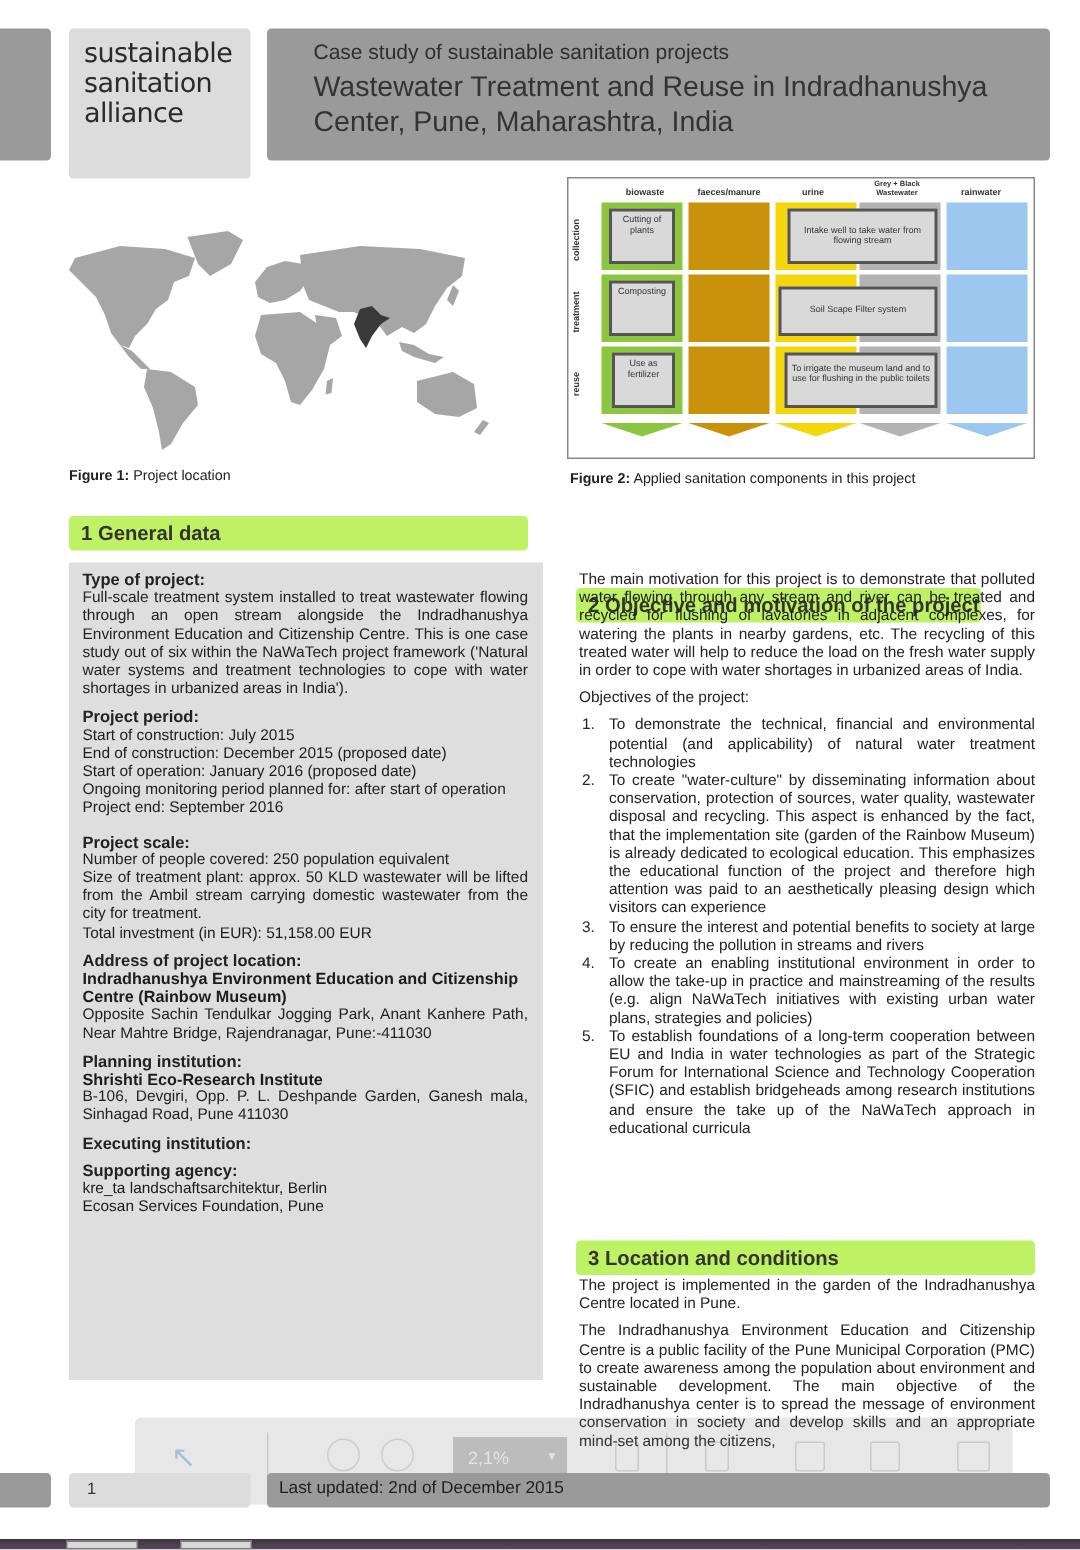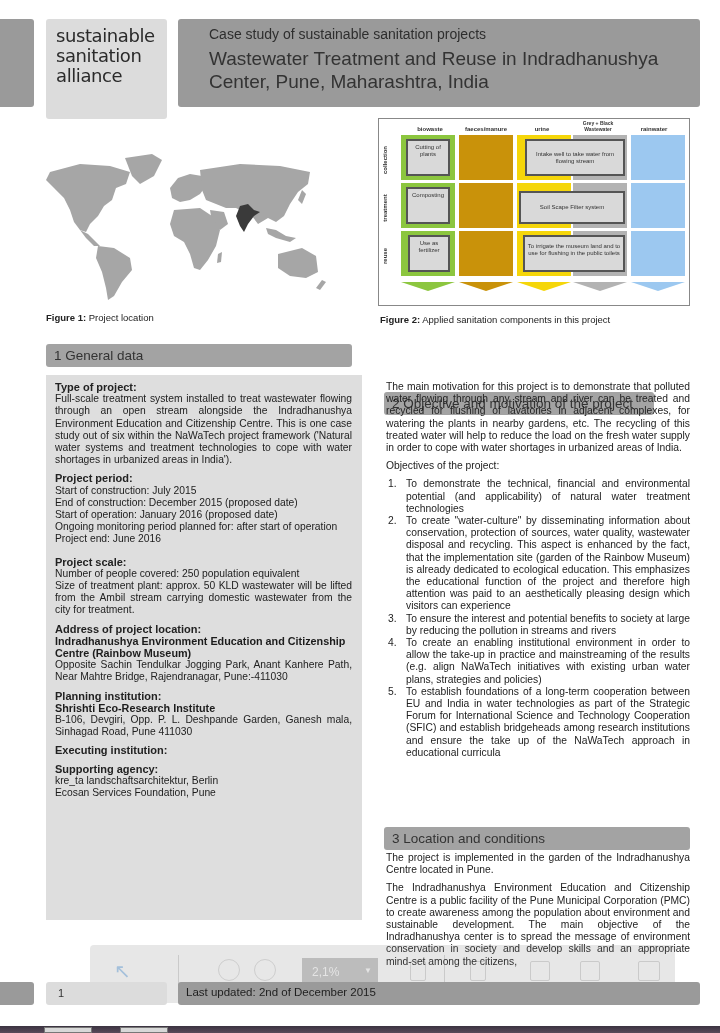--- a/index.html
+++ b/index.html
@@ -21,21 +21,21 @@
 
   
   .matrix { position: absolute; left: 378px; top: 118px; width: 312px; height: 188px; border: 1px solid #888; background: #fff; }
   .mx-colhead { position: absolute; top: 6px; font-size: 6px; font-weight: bold; color: #333; text-align: center; width: 54px; line-height: 6px; }
   .mx-rowhead { position: absolute; left: 1px; font-size: 6px; font-weight: bold; color: #333; transform: rotate(-90deg); width: 40px; text-align: center; }
   .mx-cell { position: absolute; }
   .mx-box { position: absolute; background: #d9d9d9; border: 2px solid #555; font-size: 6px; color: #333; text-align: center; padding-top: 3px; line-height: 7px; }
   .mx-arrow { position: absolute; width: 0; height: 0; border-left: 27px solid transparent; border-right: 27px solid transparent; border-top: 9px solid; }
 
   
-  .sec-head { position: absolute; height: 23px; background: #a3a3a3; border-radius: 3px; font-size: 13.5px; font-weight: normal; color: #333; padding: 4px 0 0 8px; }
+  .sec-head { position: absolute; height: 23px; background: #bef264; border-radius: 3px; font-size: 13.5px; font-weight: bold; color: #333; padding: 4px 0 0 8px; }
   .gen-box { position: absolute; left: 46px; top: 375px; width: 316px; height: 545px; background: #dedede; padding: 6px 10px 0 9px; font-size: 10.3px; line-height: 12.2px; }
   .gen-box .lbl { font-weight: bold; font-size: 11px; margin-top: 6px; color: #222; }
   .gen-box .lbl:first-child { margin-top: 0; }
   .gen-box p { text-align: justify; color: #222; }
   .gen-box .bold-line { font-weight: bold; font-size: 10.8px; }
 
   .col2 { position: absolute; left: 386px; width: 304px; font-size: 10.3px; line-height: 12.2px; color: #222; }
   .col2 p { text-align: justify; margin-bottom: 6px; }
   .col2 ol { list-style: none; }
   .col2 ol li { position: relative; padding-left: 20px; text-align: justify; }
@@ -165,25 +165,26 @@
 <div class="sec-head" style="left:46px; top:344px; width:306px;">1  General data</div>
 <div class="gen-box">
   <div class="lbl">Type of project:</div>
   <p>Full-scale treatment system installed to treat wastewater flowing through an open stream alongside the Indradhanushya Environment Education and Citizenship Centre. This is one case study out of six within the NaWaTech project framework ('Natural water systems and treatment technologies to cope with water shortages in urbanized areas in India').</p>
 
   <div class="lbl">Project period:</div>
   <div>Start of construction: July 2015</div>
   <div>End of construction: December 2015 (proposed date)</div>
   <div>Start of operation: January 2016 (proposed date)</div>
   <p>Ongoing monitoring period planned for: after start of operation</p>
-  <div>Project end: June 2016</div>
+  <div>Project end: September 2016</div>
 
   <div class="lbl" style="margin-top:10px;">Project scale:</div>
   <div>Number of people covered: 250 population equivalent</div>
   <p>Size of treatment plant: approx. 50 KLD wastewater will be lifted from the Ambil stream carrying domestic wastewater from the city for treatment.</p>
+  <div>Total investment (in EUR): 51,158.00 EUR</div>
 
   <div class="lbl">Address of project location:</div>
   <div class="bold-line">Indradhanushya Environment Education and Citizenship Centre (Rainbow Museum)</div>
   <p>Opposite Sachin Tendulkar Jogging Park, Anant Kanhere Path, Near Mahtre Bridge, Rajendranagar, Pune:-411030</p>
 
   <div class="lbl">Planning institution:</div>
   <div class="bold-line">Shrishti Eco-Research Institute</div>
   <p>B-106, Devgiri, Opp. P. L. Deshpande Garden, Ganesh mala, Sinhagad Road, Pune 411030</p>
 
   <div class="lbl">Executing institution:</div>

